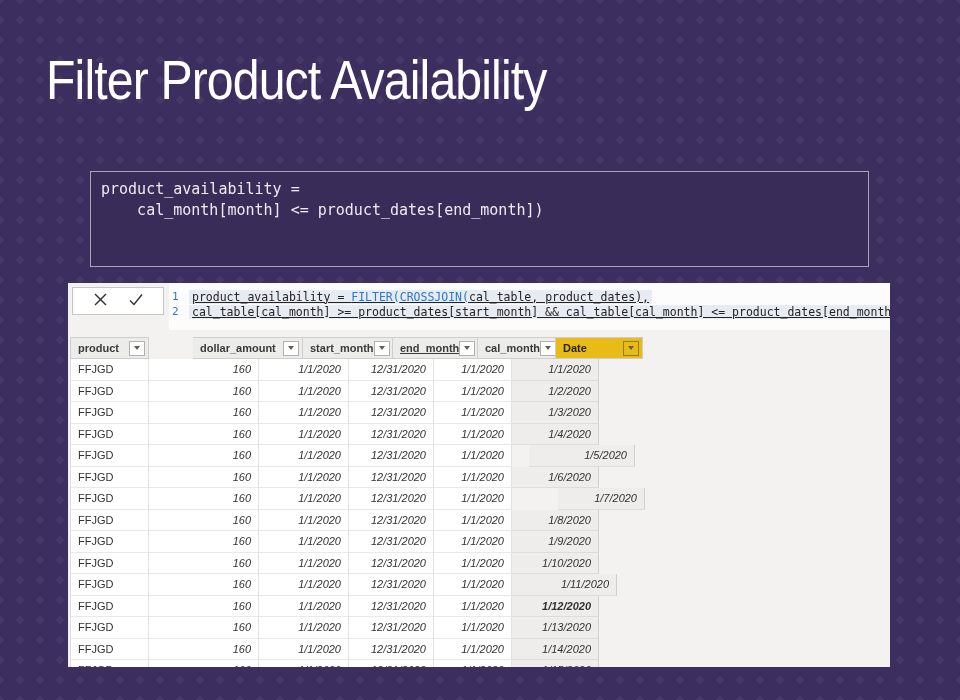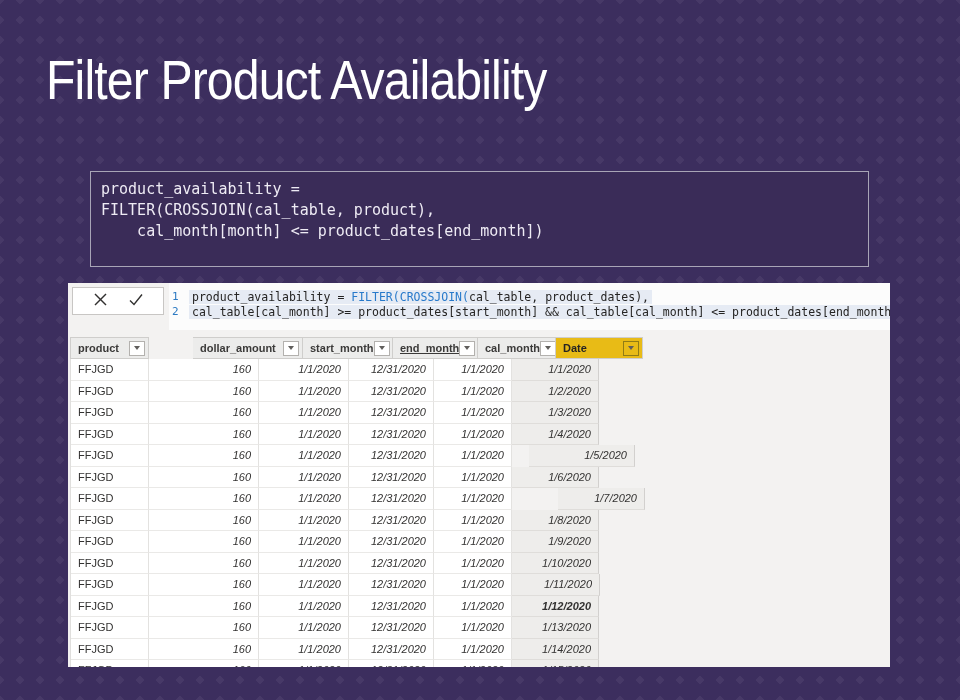--- a/index.html
+++ b/index.html
@@ -36,21 +36,21 @@
   .btn-strip{position:absolute;left:0;top:0;width:101px;height:47px;background:#f3f2f1;}
   .btn-box{
     position:absolute;left:4px;top:4px;width:90px;height:26px;
     background:#ffffff;border:1px solid #c8c6c4;
     display:flex;align-items:center;justify-content:center;gap:17px;
   }
   .fbtn{display:flex;align-items:center;justify-content:center;width:18px;height:18px;cursor:pointer;}
   .f-lines{position:absolute;left:104px;top:6px;}
   .f-line{display:flex;height:15px;align-items:center;font-family:"DejaVu Sans Mono",monospace;font-size:11.5px;}
   .f-num{color:#2b79c2;width:12px;margin-right:5px;font-size:11px;flex:none;}
-  .f-text{background:#e6ebf4;padding:0 3px;white-space:pre;color:#252423;}
+  .f-text{background:#e6ebf4;padding:0 3px;white-space:pre;color:#252423;text-decoration:underline;}
   .f-fn{color:#2779ca;}
   .pbi-table{position:absolute;left:2px;top:54px;}
   .thead{display:flex;border-left:1px solid #cfcecc;}
   .th{
     height:22px;box-sizing:border-box;background:#ececeb;
     border-right:1px solid #cfcecc;border-top:1px solid #cfcecc;border-bottom:1px solid #cfcecc;
     display:flex;align-items:center;justify-content:space-between;
     padding:0 3px 0 7px;font-size:11px;font-weight:700;color:#3b3a39;
     white-space:nowrap;overflow:hidden;flex:none;
   }
@@ -75,21 +75,20 @@
   .td.sel{background:#eeedeb;border-right-color:#d2d0ce;border-bottom-color:#dfddda;}
 </style>
 </head>
 <body>
 
 <div class="slide-title">Filter Product Availability</div>
 
 <div class="code-block">
   <div>
       <div class="code-line">product_availability =</div>
-      <div class="code-line">FILTER(CROSSJOIN(cal_table, product),</div>
       <div class="code-line">    cal_month[month] &lt;= product_dates[end_month])</div>
     </div>
 </div>
 
 <div class="pbi-panel">
 
   <div class="formula-bar">
     <div class="btn-strip"></div>
     <div class="btn-box">
       <span class="fbtn">
@@ -239,21 +238,21 @@
           <div class="td ar it" style="width: 85px;">12/31/2020</div>
           <div class="td ar it" style="width: 78px;">1/1/2020</div>
           <div class="td ar it sel" style="width: 87px;">1/10/2020</div>
         </div>
         <div class="tr">
           <div class="td al" style="width: 78px;">FFJGD</div>
           <div class="td ar it" style="width: 110px;">160</div>
           <div class="td ar it" style="width: 90px;">1/1/2020</div>
           <div class="td ar it" style="width: 85px;">12/31/2020</div>
           <div class="td ar it" style="width: 78px;">1/1/2020</div>
-          <div class="td ar it sel" style="width: 88px;">1/11/2020</div>
+          <div class="td ar it sel" style="width: 105px;">1/11/2020</div>
         </div>
         <div class="tr">
           <div class="td al" style="width: 78px;">FFJGD</div>
           <div class="td ar it" style="width: 110px;">160</div>
           <div class="td ar it" style="width: 90px;">1/1/2020</div>
           <div class="td ar it" style="width: 85px;">12/31/2020</div>
           <div class="td ar it" style="width: 78px;">1/1/2020</div>
           <div class="td ar it sel" style="width: 87px; font-weight: bold;">1/12/2020</div>
         </div>
         <div class="tr">

